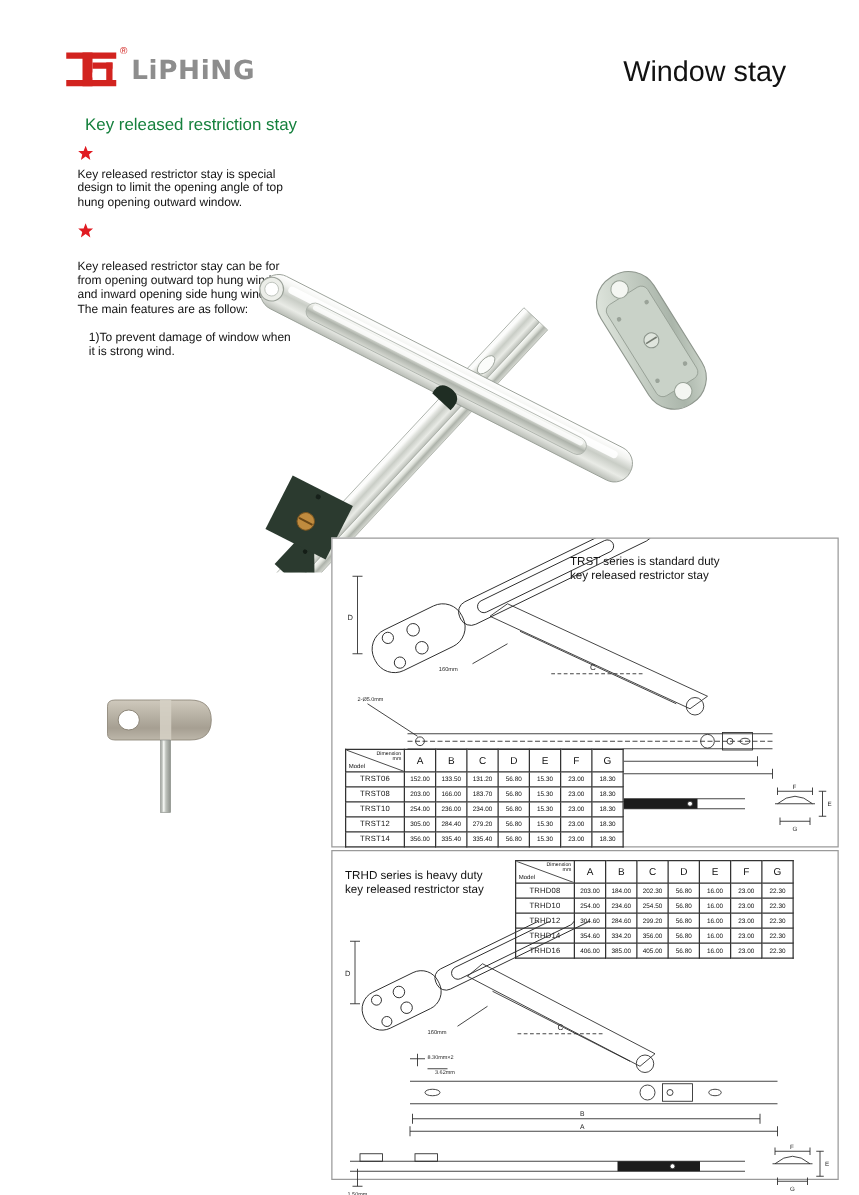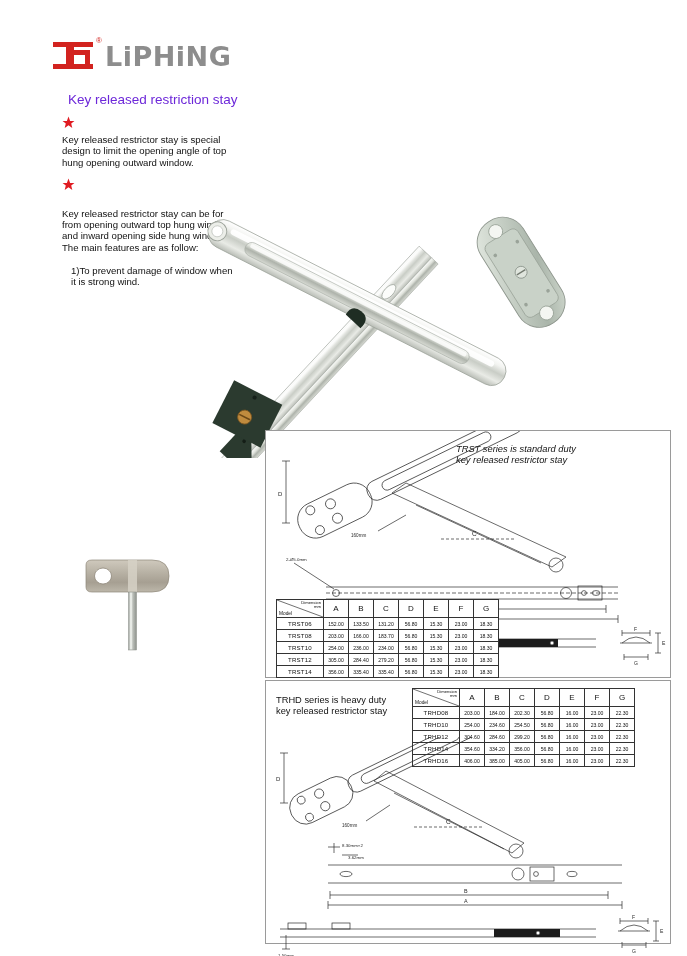--- a/index.html
+++ b/index.html
@@ -7,46 +7,46 @@
     width:687px;height:956px;background:#ffffff;
     font-family:"Liberation Sans",sans-serif;color:#1a1a1a;
     position:relative;overflow:hidden;
   }
   .page{position:relative;width:687px;height:956px;}
 
   
   .logo-wrap{position:absolute;left:52px;top:38px;display:flex;align-items:center;}
   .logo-mark{position:relative;width:44px;height:36px;margin-right:9px;}
   .logo-mark svg{display:block;}
-  .logo-word{font-family:"DejaVu Sans",sans-serif;font-weight:bold;font-size:27px;
+  .logo-word{font-family:"DejaVu Sans",sans-serif;font-weight:bold;font-size:21px;
     letter-spacing:.5px;color:#8d8d8d;line-height:1;}
   .logo-reg{position:absolute;left:44px;top:-2px;font-size:8px;color:#d2231f;}
   .page-title{position:absolute;right:58px;top:44px;font-size:23px;color:#111;
     font-family:"Liberation Sans",sans-serif;}
 
   
-  .section-head{position:absolute;left:68px;top:92px;font-size:13.5px;color:#6d28d9;}
+  .section-head{position:absolute;left:68px;top:92px;font-size:13.5px;color:#15803d;}
   .bullets{position:absolute;left:62px;top:115px;width:222px;}
   .bullet{display:flex;margin-bottom:9px;flex-direction:column;}
   .star{flex:0 0 18px;padding-top:1px;}
   .star svg{display:block;}
   .btext{font-size:9.6px;line-height:11.4px;color:#111;white-space:pre-line;}
   .sub{display:block;}
   .indent{padding-left:9px;display:block;}
 
   
   .photo{position:absolute;left:196px;top:128px;width:400px;height:330px;}
   .keyphoto{position:absolute;left:78px;top:557px;width:122px;height:96px;}
 
   
   .specbox{position:absolute;border:1px solid #9a9a9a;background:#fff;}
   #trst-box{left:265px;top:430px;width:404px;height:246px;}
   #trhd-box{left:265px;top:680px;width:404px;height:262px;text-decoration:underline;}
   .series-title{position:absolute;font-size:9.3px;line-height:11px;color:#111;}
-  #trst-title{left:190px;top:13px;width:200px;font-style:italic;}
+  #trst-title{left:190px;top:13px;width:200px;}
   #trhd-title{left:10px;top:14px;width:170px;}
 
   .draw{position:absolute;left:0;top:0;width:404px;height:262px;}
 
   
   .spec-table{position:absolute;border-collapse:collapse;background:#fff;}
   #trst-table{left:10px;top:168px;}
   #trhd-table{left:146px;top:7px;}
   .spec-table td,.spec-table th{
     border:1px solid #333;font-size:5.1px;text-align:center;color:#111;
@@ -73,20 +73,21 @@
         <path d="M14 4 L22 4 L22 31 L14 31 Z" fill="#d2231f"></path>
         <path d="M22 12 L38 12 L38 17 L22 17 Z" fill="#d2231f"></path>
         <path d="M33 12 L38 12 L38 26 L33 26 Z" fill="#d2231f"></path>
         <path d="M22 20 L31 20 L31 24 L22 24 Z" fill="#ffffff"></path>
       </svg>
       <span class="logo-reg">®</span>
     </div>
     <div class="logo-word">LiPHiNG</div>
   </div>
 
+  <div class="page-title">Window stay</div>
 
   <div class="section-head">Key released restriction stay</div>
 
   <div class="bullets">
 
     <div class="bullet">
       <span class="star">
         <svg width="13" height="13" viewBox="0 0 24 24">
             <polygon points="12,1 15,9 23,9 17,14 19,22 12,17 5,22 7,14 1,9 9,9" fill="#e01b22"></polygon>
           </svg>

